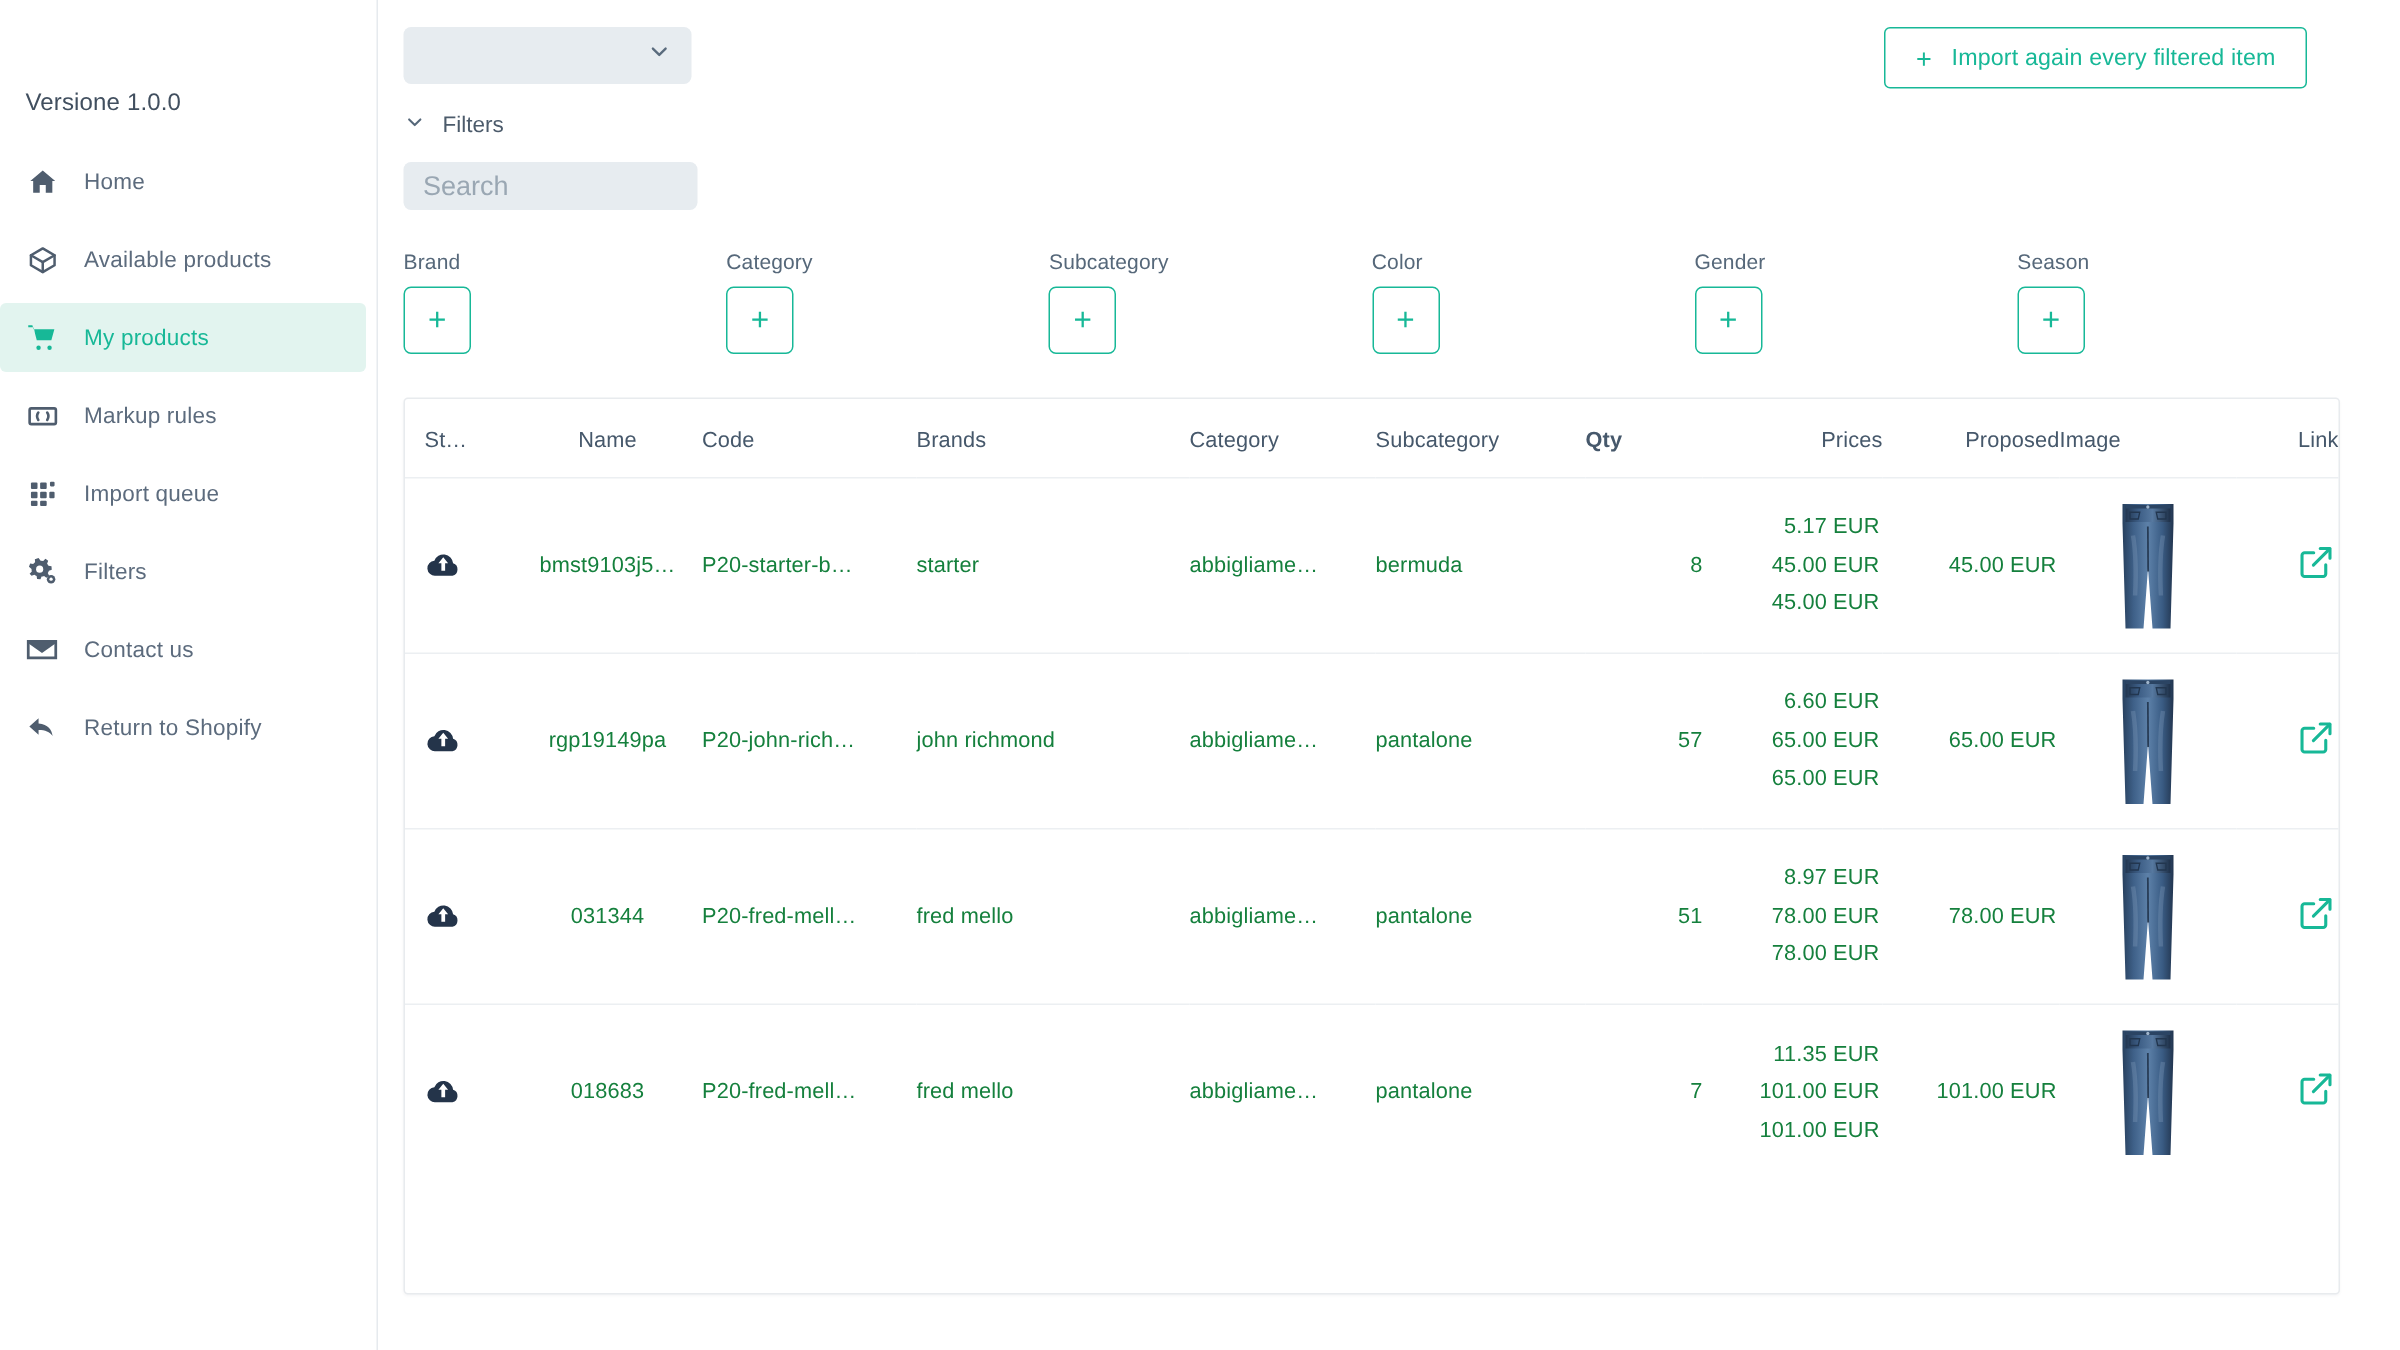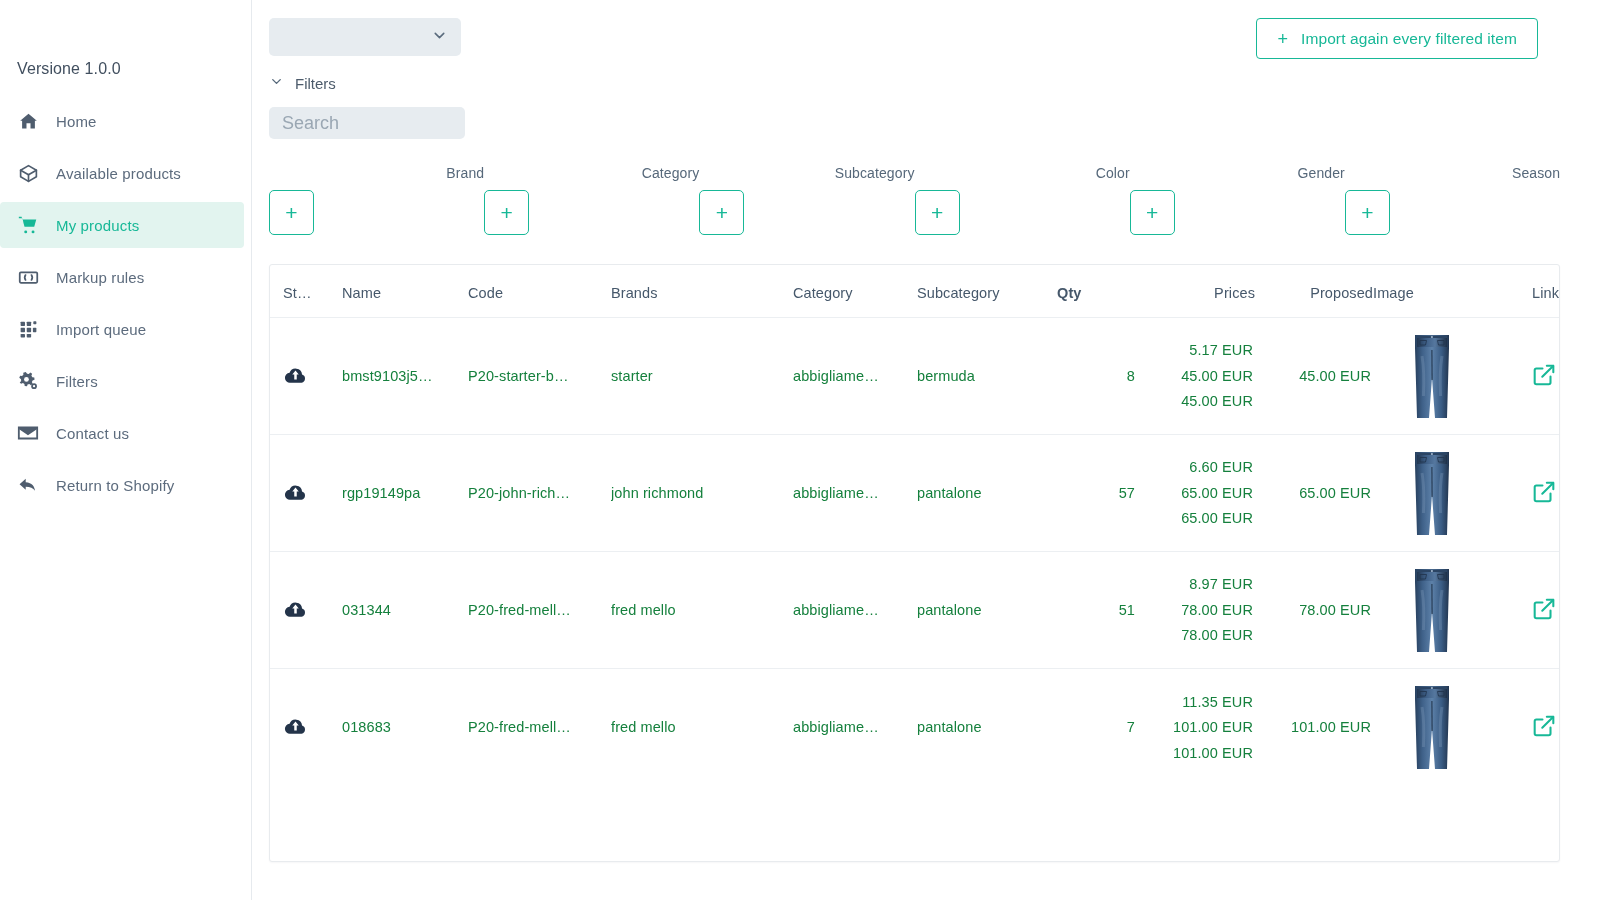--- a/index.html
+++ b/index.html
@@ -99,21 +99,21 @@
     font-size: 18px;
     font-family: "Liberation Sans", sans-serif;
     color: #4a5a6a;
   }
   .search-box::placeholder { color: #9aa7b3; }
 
   .filter-row {
     display: flex;
     margin: 26px 0 0 9px;
   }
-  .filter-cell { width: 218px; text-align: right; }
+  .filter-cell { width: 218px; }
   .filter-cell .flabel {
     font-size: 14px; color: #56687a; margin-bottom: 9px; letter-spacing:.1px;
   }
   .filter-add {
     width: 45px; height: 45px;
     border: 1.6px solid #17b897;
     border-radius: 5px;
     background: #ffffff;
     color: #17b897;
     font-size: 21px; line-height: 1;
@@ -142,21 +142,21 @@
     font-size: 14.5px; color: #15803d;
     padding: 0; height: 117px;
     border-top: 1px solid #eceff2;
     vertical-align: middle;
     letter-spacing: .1px;
     white-space: nowrap;
     overflow: hidden;
   }
   
   .c-status { width: 70px; }
-  .c-name   { width: 128px; }
+  .c-name   { width: 128px; text-align: center; }
   .c-code   { width: 143px; }
   .c-brand  { width: 182px; }
   .c-cat    { width: 124px; }
   .c-subcat { width: 140px; }
   .c-qty    { width: 78px; }
   .c-prices { width: 120px; }
   .c-prop   { width: 118px; }
   .c-image  { width: 118px; }
   .c-link   { width: 72px; }
 

